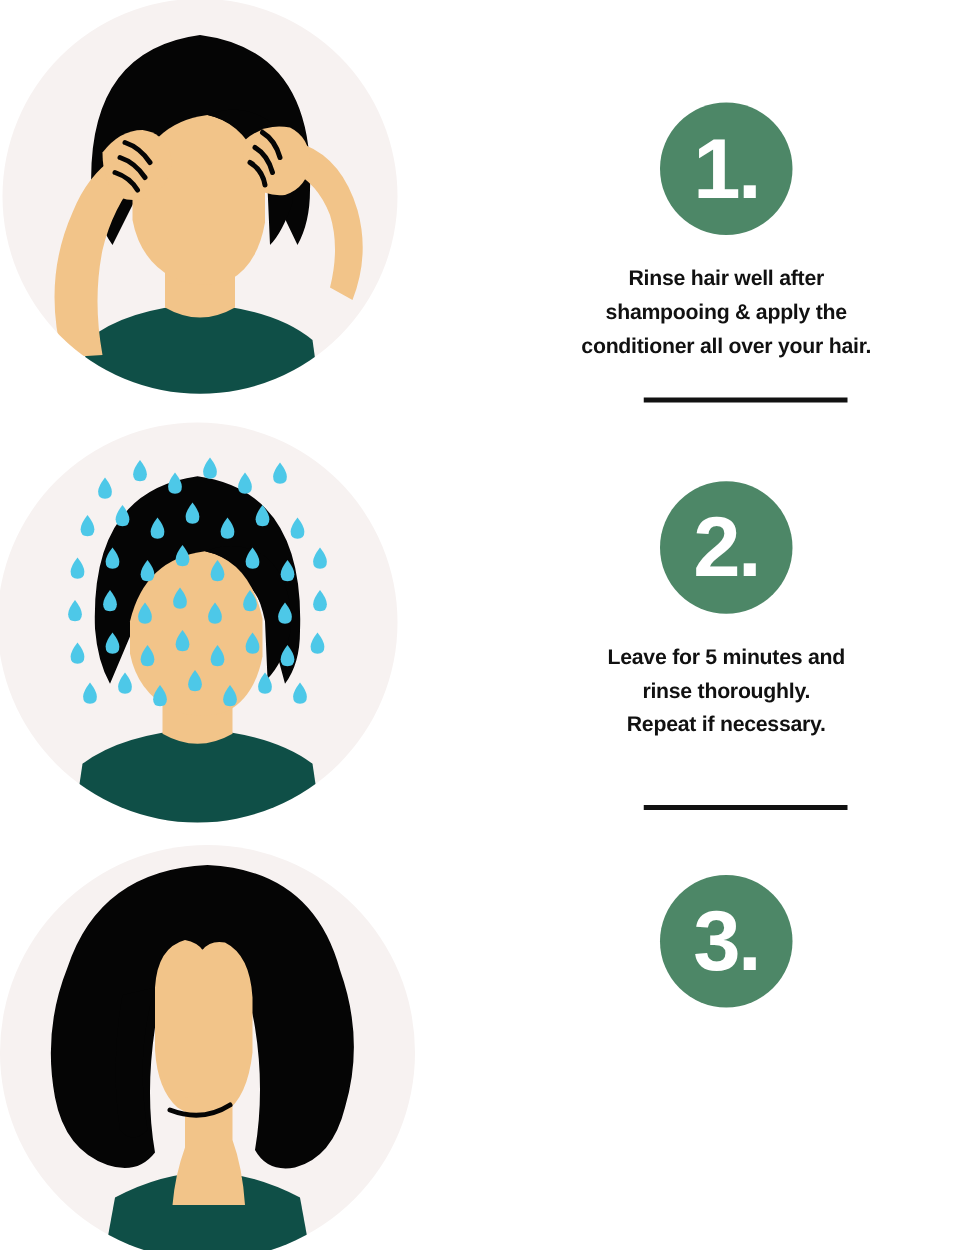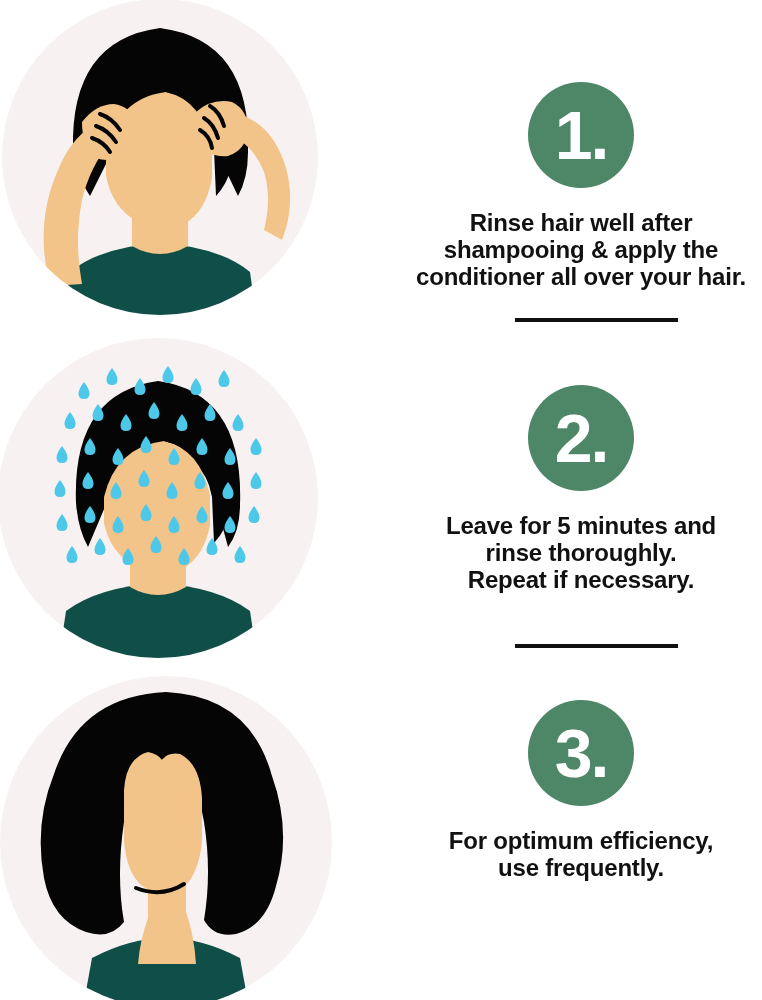--- a/index.html
+++ b/index.html
@@ -90,21 +90,21 @@
     letter-spacing: -2px;
     text-align: center;
     user-select: none;
   }
 
   .step-text {
     margin-top: 21px;
     color: #111111;
     font-family: "Liberation Sans", sans-serif;
     font-weight: bold;
-    font-size: 24px;
+    font-size: 17px;
     line-height: 27px;
     letter-spacing: -0.2px;
     padding: 0 2px;
     white-space: pre-line;
   }
 
   .divider {
     position: absolute;
     left: 115px;
     width: 163px;
@@ -304,18 +304,16 @@
 rinse thoroughly.
 Repeat if necessary.</div>
     </div>
 
     <div class="divider d2"></div>
 
     <div class="step st3">
       <div class="badge">
         <div class="badge-num">3.</div>
       </div>
-      <div class="step-text">For optimum efficiency,
-use frequently.</div>
     </div>
 
   </div>
 </div>
 
 </body></html>

